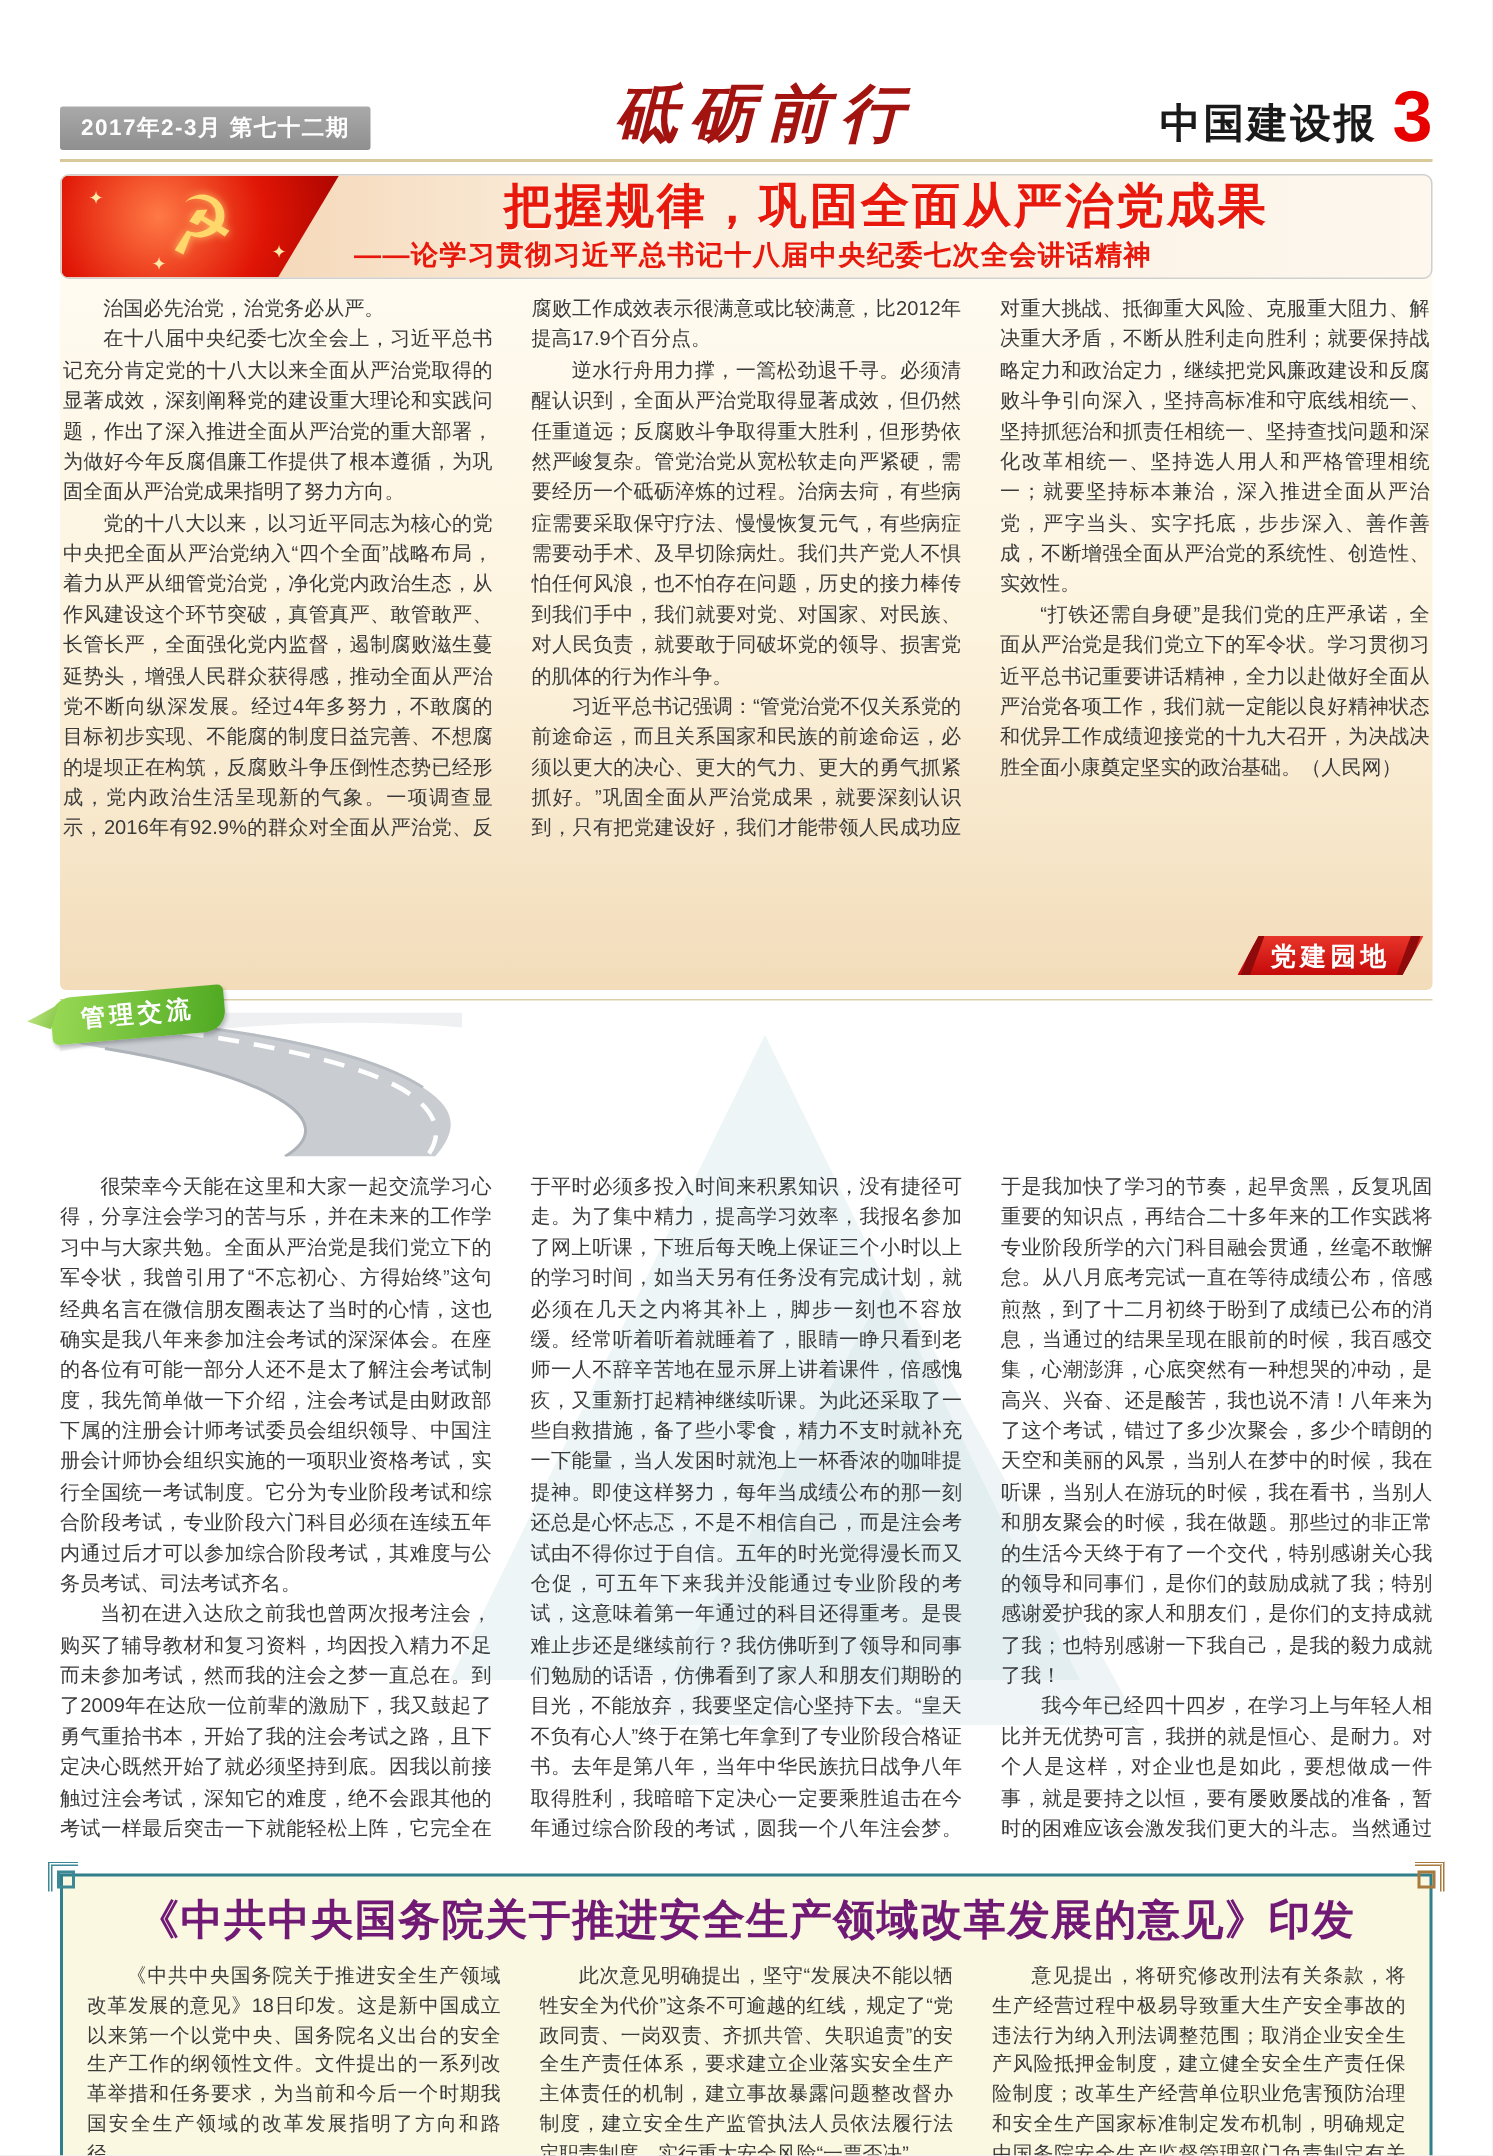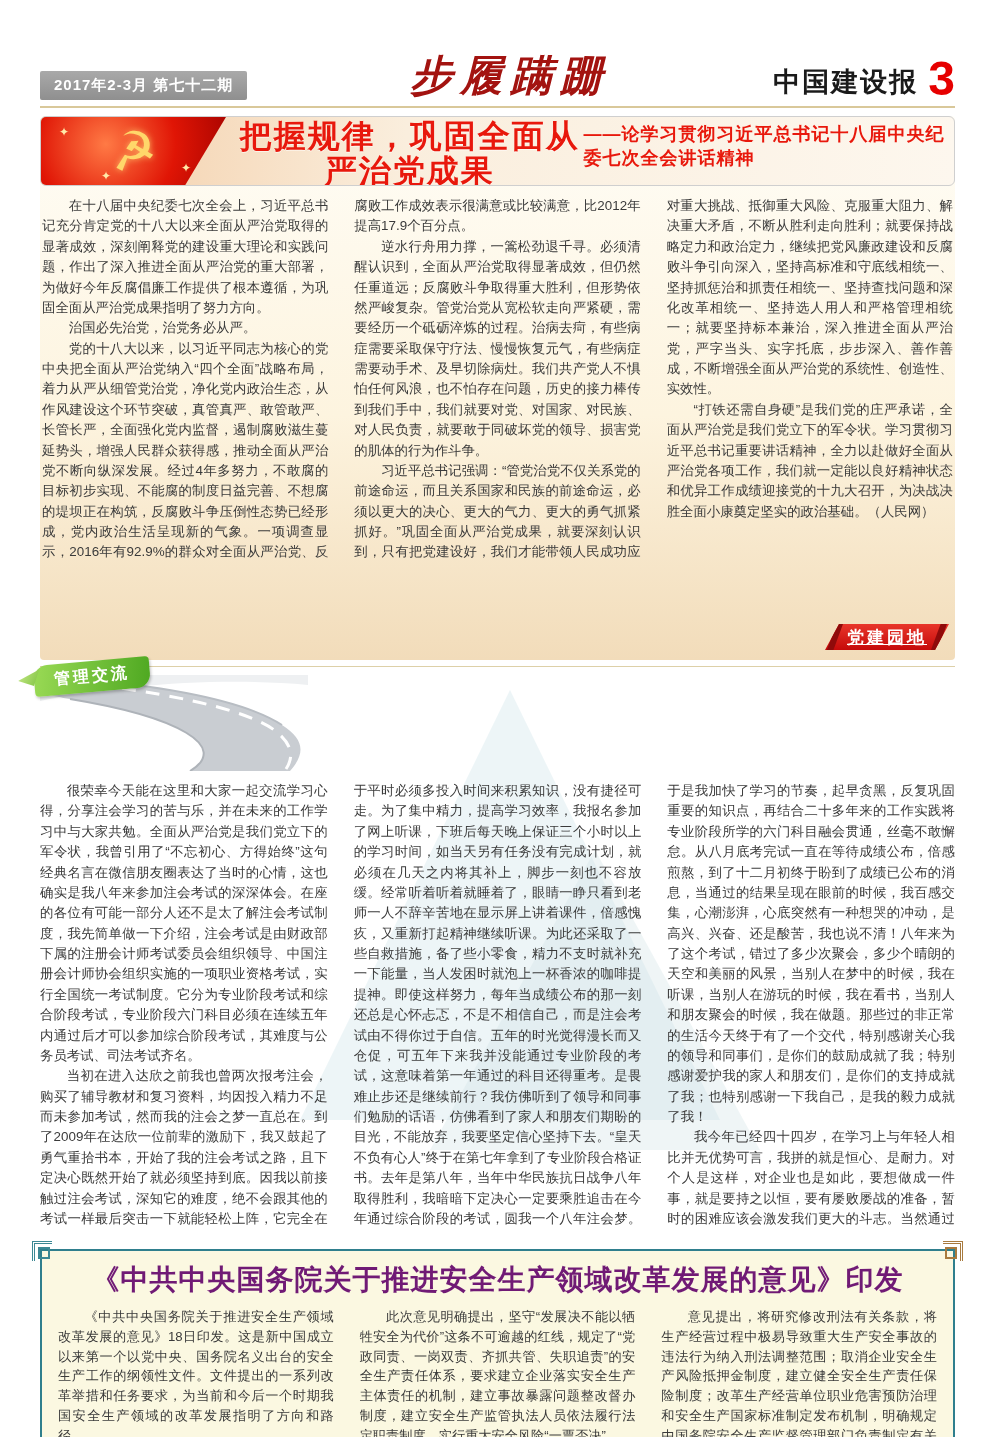--- a/index.html
+++ b/index.html
@@ -40,38 +40,38 @@
     background:linear-gradient(90deg,#f3cba3 0%,#faeedd 40%,#fdf7ee 100%); overflow:hidden; }
   .emblem { position:absolute; left:0; top:0; width:185px; height:100%;
     background:radial-gradient(circle at 35% 40%, #ff7a45 0%, #e01505 55%, #a90400 100%);
     clip-path:polygon(0 0,100% 0,78% 100%,0 100%);
     display:flex; align-items:center; justify-content:center; }
   .emblem-glyph { color:#ffd76a; font-size:52px; line-height:1;
     text-shadow:0 0 6px rgba(255,220,120,0.8); transform:rotate(-8deg); }
   .spark { position:absolute; color:#ffe9a8; font-size:12px; }
   .spark.s1 { left:18px; top:8px; } .spark.s2 { left:140px; top:44px; } .spark.s3 { left:60px; top:52px; }
   .banner-text { position:absolute; left:195px; right:8px; top:2px; bottom:2px;
-    display:flex; flex-direction:row; justify-content:center; }
+    display:flex; flex-direction:column; justify-content:center; }
   .a1-title { color:#e8180c; font-weight:900; font-size:32px; letter-spacing:2px;
     text-align:center; line-height:1.1;
     text-shadow:0 1px 0 rgba(255,255,255,0.6); }
   .a1-sub { color:#e8180c; font-weight:bold; font-size:18px; text-align:left;
     letter-spacing:1px; margin-top:3px; }
 
   
   .cols { column-gap:26px; column-count:3; text-align:justify; }
   .para { margin:0; text-indent:2em; font-size:13.4px; line-height:1.52; color:#3a3a3a; }
   .a1-cols { height:436px; overflow:hidden; padding:10px 2px 0 2px; }
   .tag-row { display:flex; justify-content:flex-end; padding:2px 6px 4px 0; }
 
   
   .tag-angled { position:relative; display:inline-flex; align-items:center; height:26px;
     padding:0 22px; color:#fff; font-weight:bold; font-size:17px; letter-spacing:3px;
     clip-path:polygon(14px 0,100% 0,calc(100% - 14px) 100%,0 100%); }
-  .tag-red-bg { background:linear-gradient(#e8352a,#c50a0a);text-decoration:underline; }
+  .tag-red-bg { background:linear-gradient(#e8352a,#c50a0a); }
   .chev { position:absolute; top:0; width:16px; height:100%; }
   .chev.l { left:2px; background:#8f0a0a; clip-path:polygon(60% 0,100% 0,40% 100%,0 100%); }
   .chev.r { right:2px; background:#8f0a0a; clip-path:polygon(60% 0,100% 0,40% 100%,0 100%); }
 
   .divider { border-bottom:1px solid #ddd0a8; margin:6px 0 0 0; }
 
   
   .art2 { position:relative; padding-top:6px; }
   .green-tag { position:absolute; left:-6px; top:-6px; z-index:3;
     background:linear-gradient(100deg,#9ada55,#4ea821); color:#fff; font-weight:bold;
@@ -112,21 +112,21 @@
   <div class="watermark">
     <div class="wm-tri3"></div>
     <div class="wm-tri1"></div>
     <div class="wm-tri2"></div>
   </div>
 
   <div class="inner">
 
     <div class="hdr">
       <div class="issue-box">2017年2-3月  第七十二期</div>
-      <div class="masthead">步履蹒跚</div>
+      <div class="masthead">砥砺前行</div>
       <div class="section-wrap">
         <span class="section-name">中国建设报</span>
         <span class="page-num">3</span>
       </div>
     </div>
     <div class="hdr-rule"></div>
 
     <div class="panel1">
       <div class="banner">
         <div class="emblem">
@@ -134,22 +134,22 @@
           <span class="spark s1">✦</span>
           <span class="spark s2">✦</span>
           <span class="spark s3">✦</span>
         </div>
         <div class="banner-text">
           <div class="a1-title">把握规律，巩固全面从严治党成果</div>
           <div class="a1-sub">——论学习贯彻习近平总书记十八届中央纪委七次全会讲话精神</div>
         </div>
       </div>
       <div class="cols a1-cols">
+          <p class="para">治国必先治党，治党务必从严。</p>
           <p class="para">在十八届中央纪委七次全会上，习近平总书记充分肯定党的十八大以来全面从严治党取得的显著成效，深刻阐释党的建设重大理论和实践问题，作出了深入推进全面从严治党的重大部署，为做好今年反腐倡廉工作提供了根本遵循，为巩固全面从严治党成果指明了努力方向。</p>
-          <p class="para">治国必先治党，治党务必从严。</p>
           <p class="para">党的十八大以来，以习近平同志为核心的党中央把全面从严治党纳入“四个全面”战略布局，着力从严从细管党治党，净化党内政治生态，从作风建设这个环节突破，真管真严、敢管敢严、长管长严，全面强化党内监督，遏制腐败滋生蔓延势头，增强人民群众获得感，推动全面从严治党不断向纵深发展。经过4年多努力，不敢腐的目标初步实现、不能腐的制度日益完善、不想腐的堤坝正在构筑，反腐败斗争压倒性态势已经形成，党内政治生活呈现新的气象。一项调查显示，2016年有92.9%的群众对全面从严治党、反腐败工作成效表示很满意或比较满意，比2012年提高17.9个百分点。</p>
           <p class="para">逆水行舟用力撑，一篙松劲退千寻。必须清醒认识到，全面从严治党取得显著成效，但仍然任重道远；反腐败斗争取得重大胜利，但形势依然严峻复杂。管党治党从宽松软走向严紧硬，需要经历一个砥砺淬炼的过程。治病去疴，有些病症需要采取保守疗法、慢慢恢复元气，有些病症需要动手术、及早切除病灶。我们共产党人不惧怕任何风浪，也不怕存在问题，历史的接力棒传到我们手中，我们就要对党、对国家、对民族、对人民负责，就要敢于同破坏党的领导、损害党的肌体的行为作斗争。</p>
           <p class="para">习近平总书记强调：“管党治党不仅关系党的前途命运，而且关系国家和民族的前途命运，必须以更大的决心、更大的气力、更大的勇气抓紧抓好。”巩固全面从严治党成果，就要深刻认识到，只有把党建设好，我们才能带领人民成功应对重大挑战、抵御重大风险、克服重大阻力、解决重大矛盾，不断从胜利走向胜利；就要保持战略定力和政治定力，继续把党风廉政建设和反腐败斗争引向深入，坚持高标准和守底线相统一、坚持抓惩治和抓责任相统一、坚持查找问题和深化改革相统一、坚持选人用人和严格管理相统一；就要坚持标本兼治，深入推进全面从严治党，严字当头、实字托底，步步深入、善作善成，不断增强全面从严治党的系统性、创造性、实效性。</p>
           <p class="para">“打铁还需自身硬”是我们党的庄严承诺，全面从严治党是我们党立下的军令状。学习贯彻习近平总书记重要讲话精神，全力以赴做好全面从严治党各项工作，我们就一定能以良好精神状态和优异工作成绩迎接党的十九大召开，为决战决胜全面小康奠定坚实的政治基础。（人民网）</p>
         </div>
       <div class="tag-row">
         <div class="tag-angled tag-red-bg">
           <span class="chev l"></span>
           <span>党建园地</span>
           <span class="chev r"></span>

